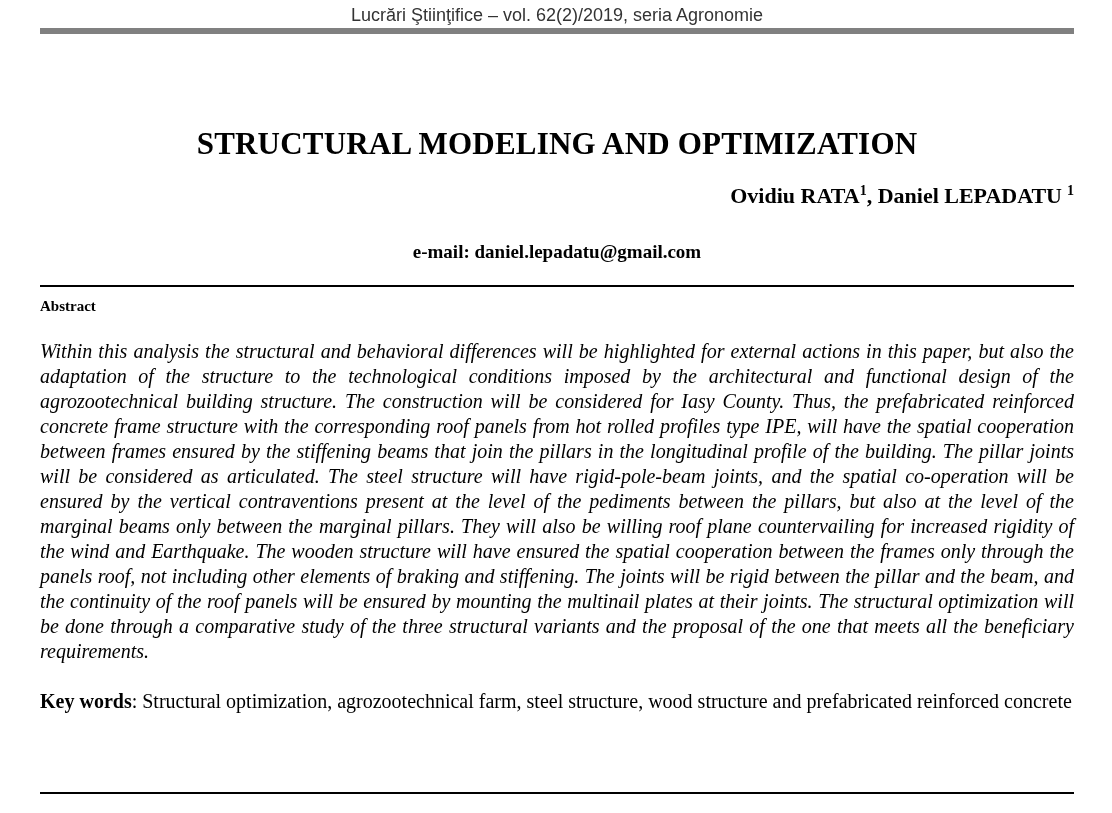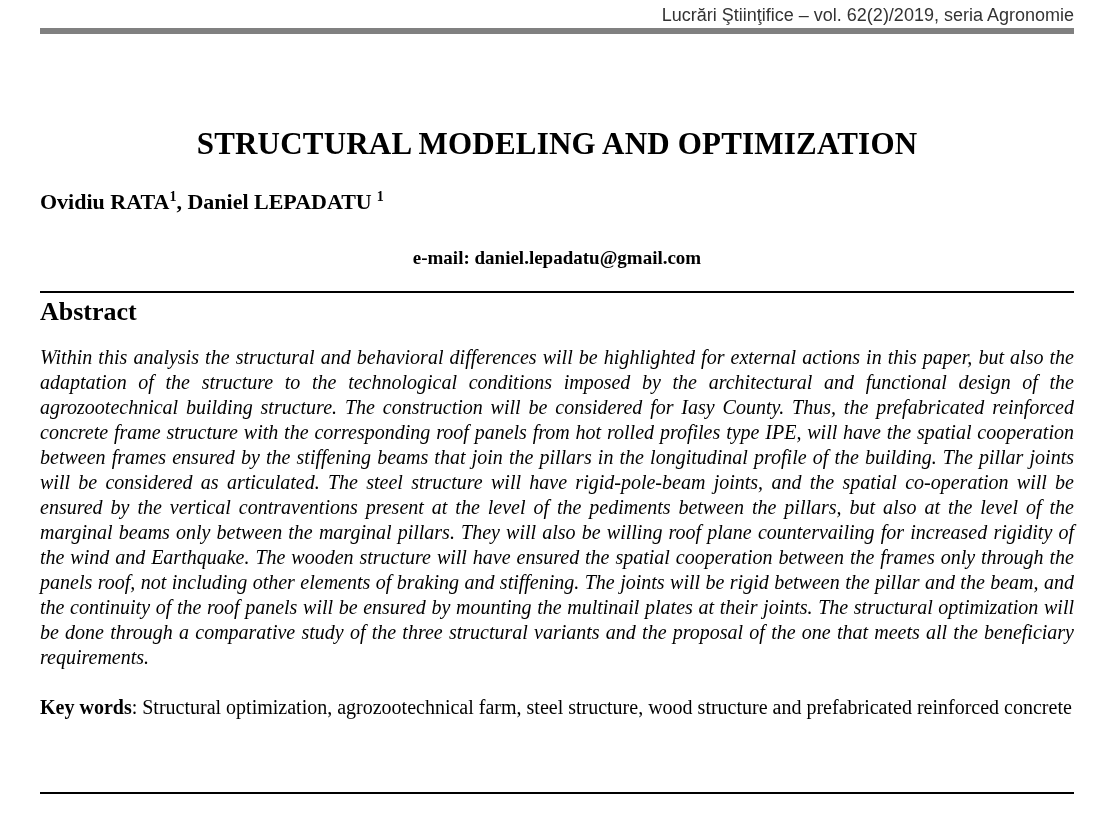--- a/index.html
+++ b/index.html
@@ -18,43 +18,43 @@
     box-sizing: border-box;
   }
   .content {
     padding: 0 38px 0 40px;
   }
   
   .journal-line {
     font-family: "Liberation Sans", sans-serif;
     font-size: 18px;
     line-height: 24px;
-    text-align: right;
+    text-align: center;
     padding-top: 3px;
     color: #333333;
   }
   .header-rule {
     height: 6px;
     background: #808080;
     margin-top: 1px;
   }
   
   .paper-title {
     margin: 92px 0 0 0;
     font-size: 31px;
     font-weight: bold;
     text-align: center;
     line-height: 36px;
     letter-spacing: 0.2px;
   }
   .authors-line {
-    margin-top: 26px;
+    margin-top: 20px;
     font-size: 22px;
     font-weight: bold;
-    text-align: left;
+    text-align: right;
     line-height: 28px;
   }
   .authors-line sup {
     font-size: 14px;
     line-height: 0;
   }
   sup.spaced { margin-left: 5px; }
   .email-line {
     margin-top: 30px;
     font-size: 19px;
@@ -63,21 +63,21 @@
     font-weight: bold;
   }
   
   .section-rule {
     border: none;
     border-top: 2px solid #000000;
     margin: 21px 0 0 0;
   }
   .abstract-heading {
     margin: 6px 0 0 0;
-    font-size: 26px;
+    font-size: 15px;
     font-weight: bold;
     line-height: 26px;
   }
   .abstract-body {
     margin: 20px 0 0 0;
     font-size: 20px;
     line-height: 25px;
     text-align: justify;
     text-justify: inter-word;
     font-style: italic;

